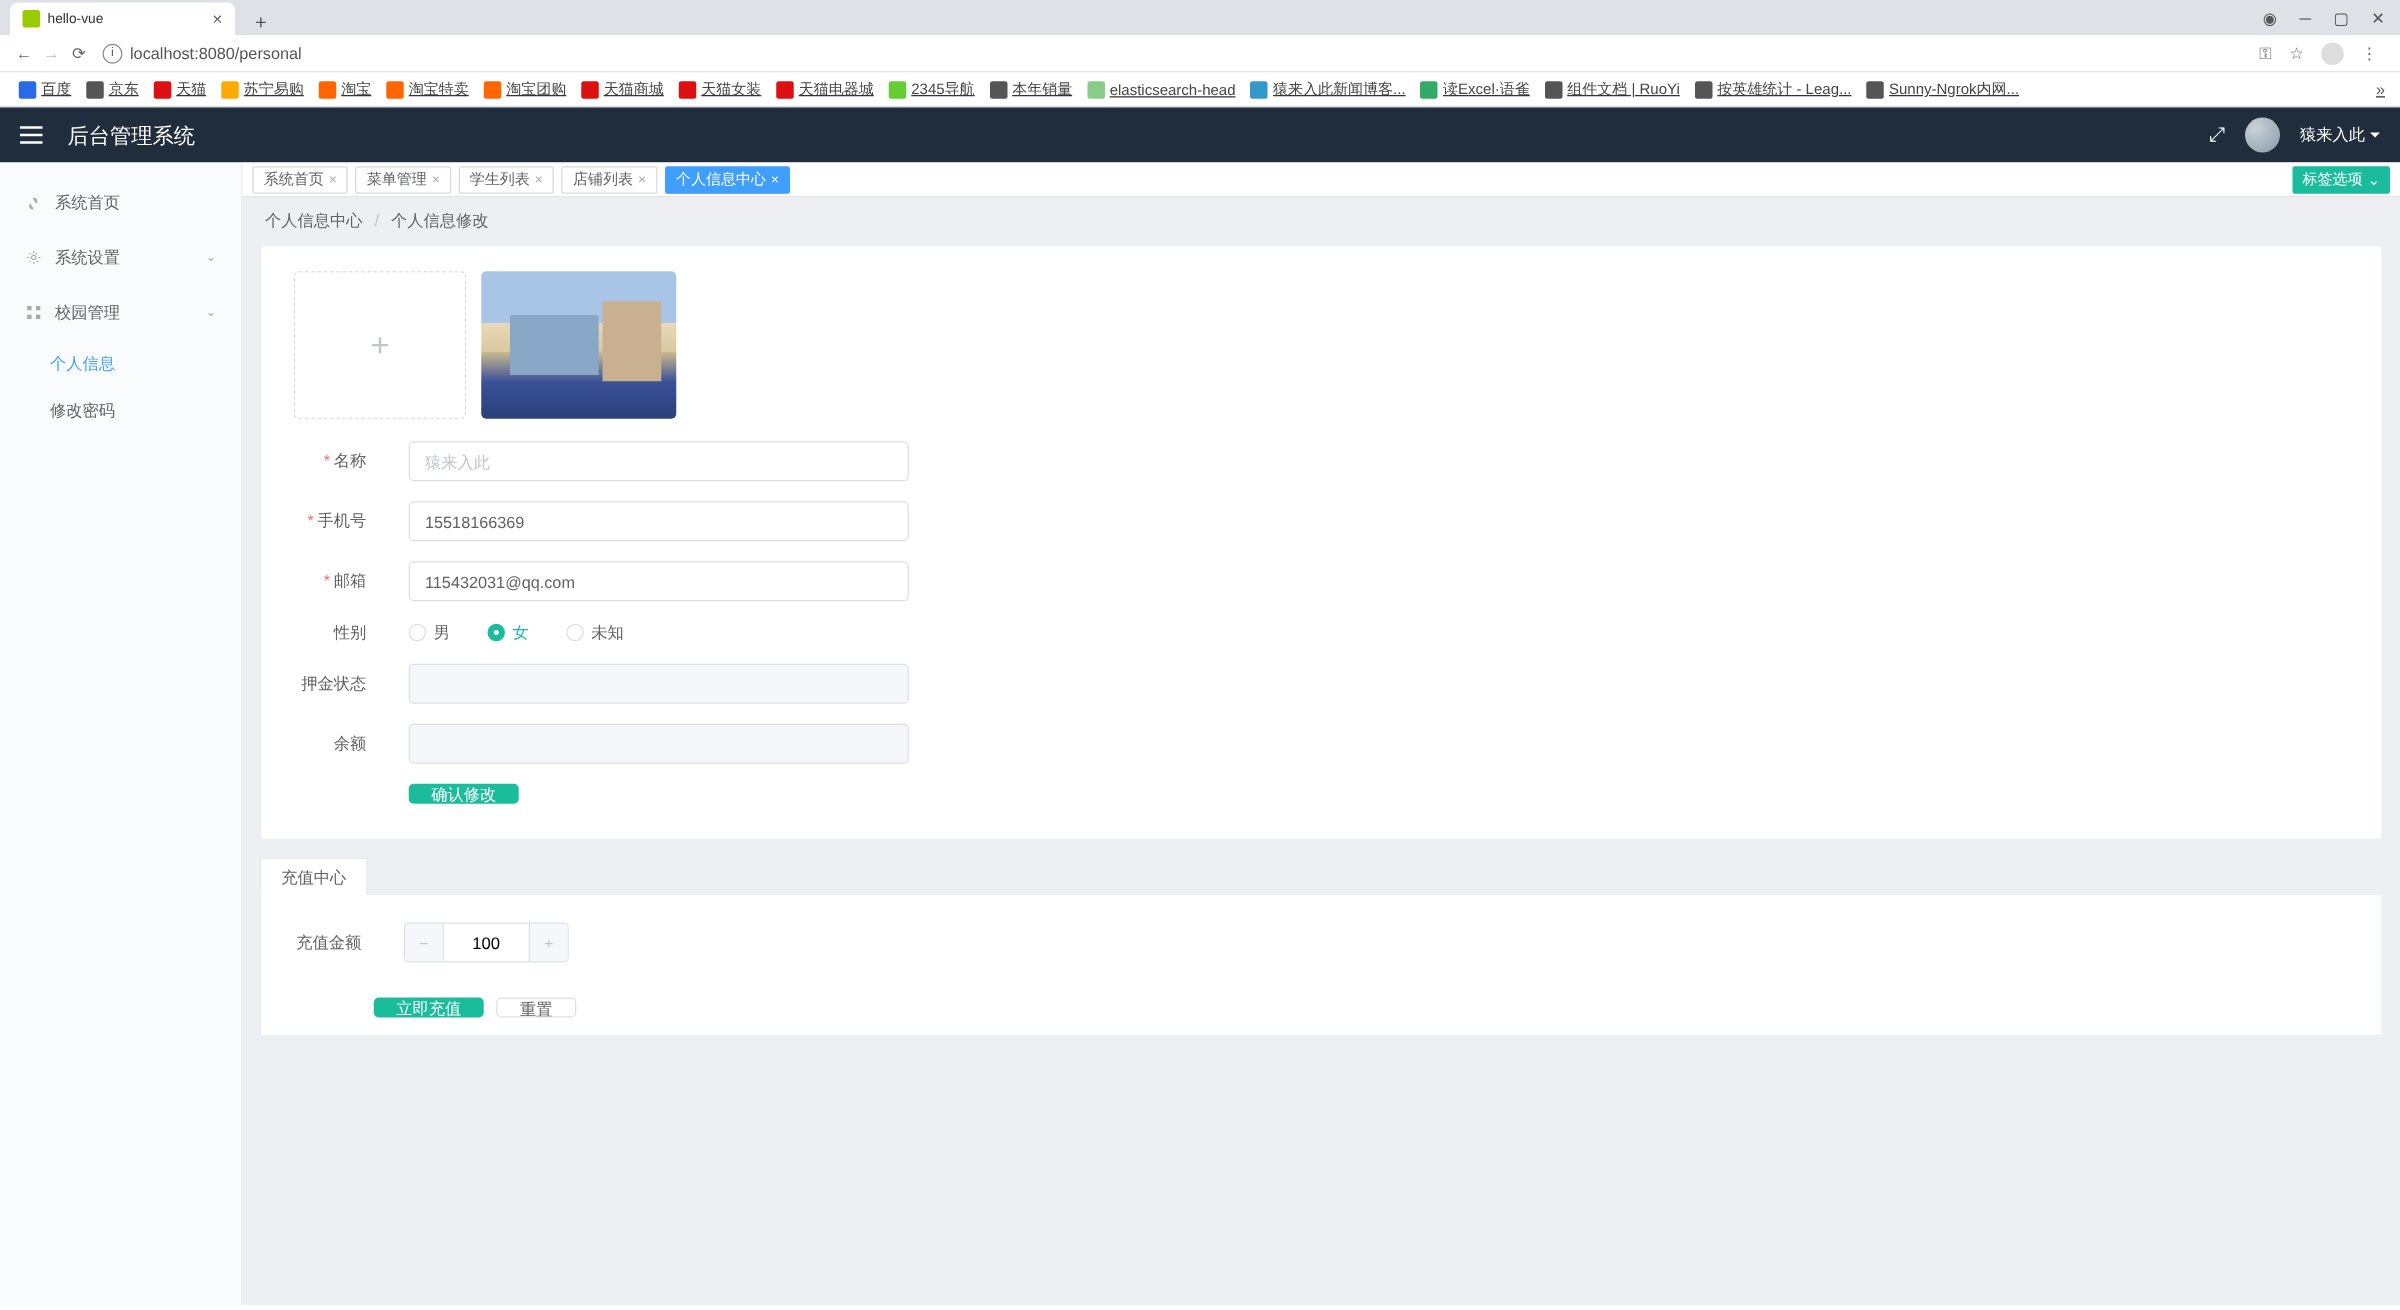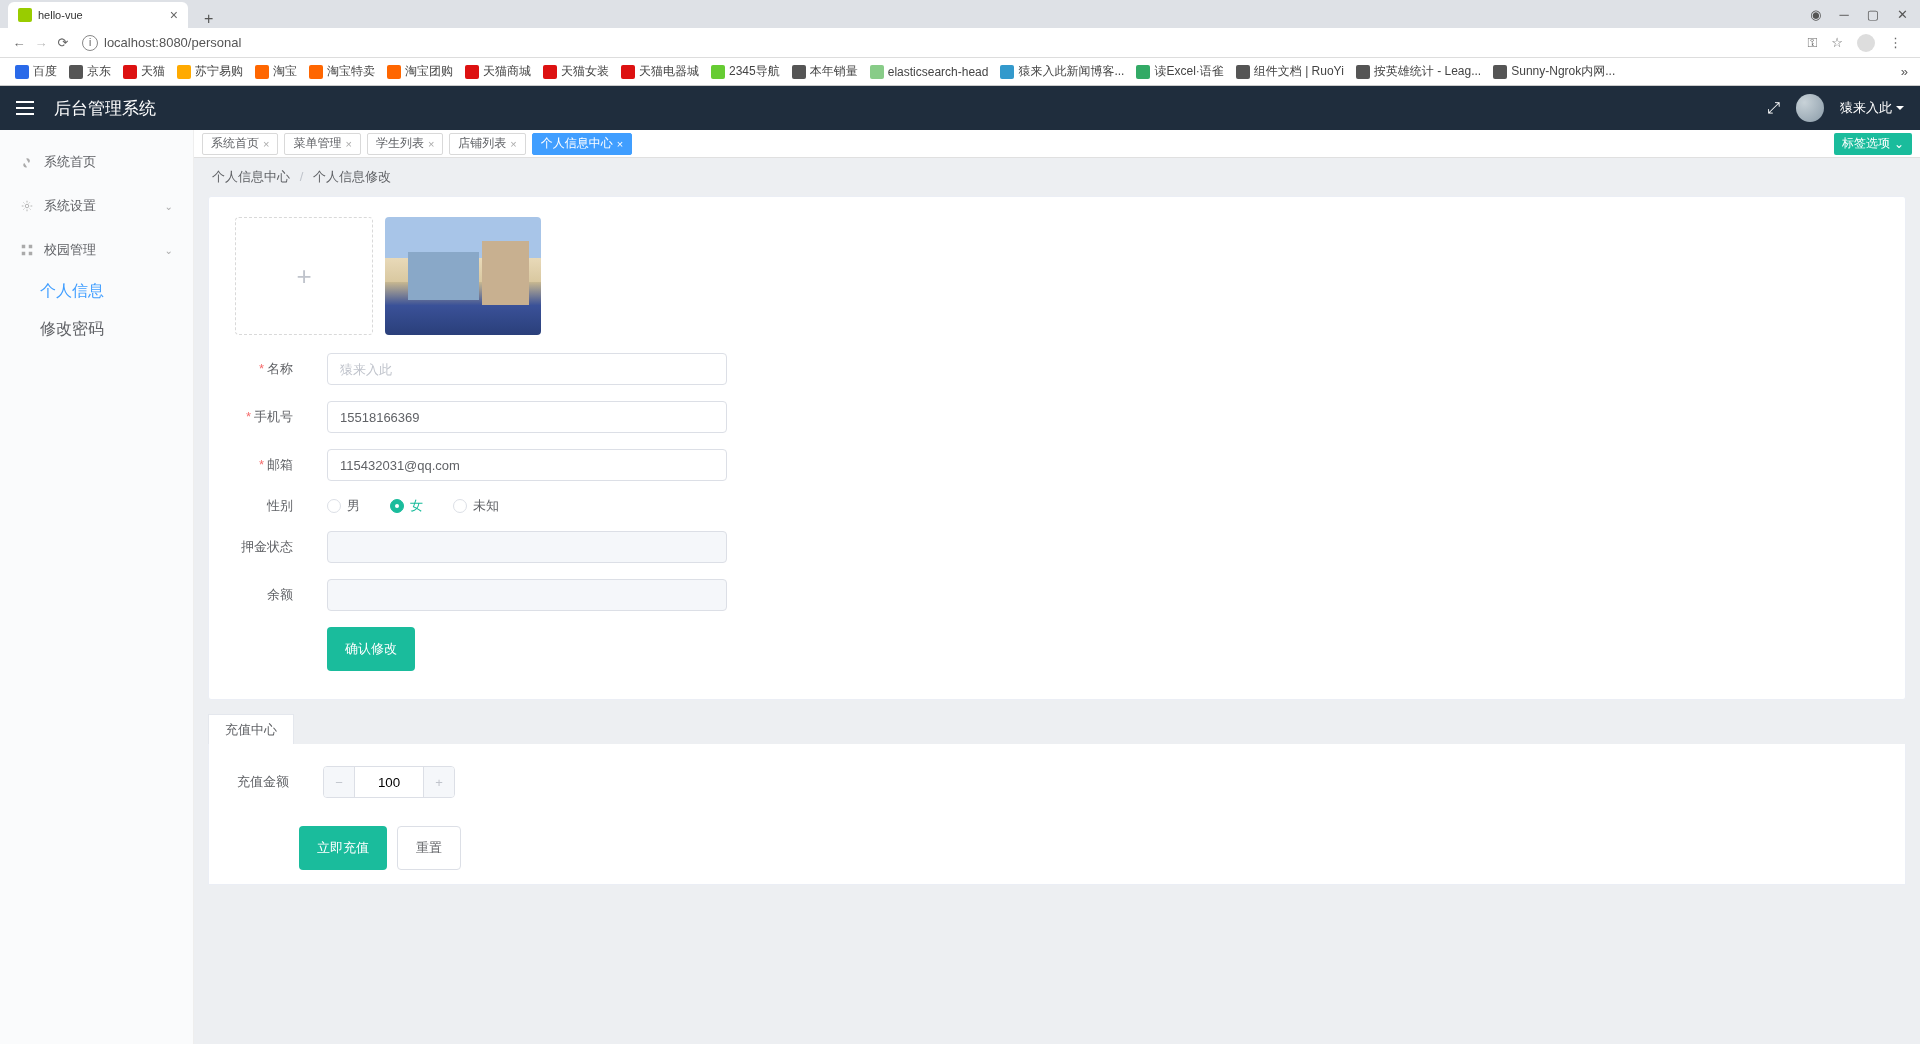--- a/index.html
+++ b/index.html
@@ -13,42 +13,42 @@
 .tab .close { margin-left: auto; color: #666; font-size: 14px; cursor: pointer; }
 .new-tab { margin-left: 10px; color: #555; font-size: 16px; cursor: pointer; padding: 0 6px; }
 .window-controls { margin-left: auto; display: flex; align-items: center; padding-right: 12px; gap: 18px; color: #555; height: 28px; }
 
 .toolbar { background: #fff; height: 30px; display: flex; align-items: center; padding: 0 8px; border-bottom: 1px solid #ddd; }
 .nav-btn { width: 22px; text-align: center; color: #666; cursor: pointer; }
 .addr-bar { margin-left: 8px; flex: 1; display: flex; align-items: center; font-size: 13px; color: #555; }
 .addr-bar .info-icon { width: 16px; height: 16px; border: 1px solid #888; border-radius: 50%; text-align: center; line-height: 14px; font-size: 10px; margin-right: 6px; }
 .toolbar-right { display: flex; align-items: center; gap: 14px; padding: 0 10px; color: #666; }
 
-.bookmarks { background: #fff; height: 28px; display: flex; align-items: center; padding: 0 12px; gap: 6px; border-bottom: 1px solid #ccc; overflow: hidden; }
+.bookmarks { background: #fff; height: 28px; display: flex; align-items: center; padding: 0 12px; gap: 6px; border-bottom: 1px solid #ccc; overflow: hidden; text-decoration: underline; }
 .bm { display: flex; align-items: center; gap: 4px; font-size: 12px; color: #444; white-space: nowrap; cursor: pointer; padding: 2px 3px; }
 .bm-icon { width: 14px; height: 14px; border-radius: 2px; display: inline-block; }
 .bm-more { margin-left: auto; color: #555; }
 
 
 .app-header { background: #1f2d3d; color: #fff; height: 44px; display: flex; align-items: center; padding: 0 16px; }
 .hamburger { width: 18px; height: 14px; display: flex; flex-direction: column; justify-content: space-between; margin-right: 20px; cursor: pointer; }
 .hamburger span { height: 2px; background: #fff; display:block; }
 .app-title { font-size: 17px; font-weight: 500; }
 .header-right { margin-left: auto; display: flex; align-items: center; gap: 16px; }
 .expand-icon { font-size: 16px; cursor: pointer; }
 .avatar { width: 28px; height: 28px; border-radius: 50%; background: radial-gradient(circle at 30% 30%, #c8d2d8, #8a9ba8); }
 .username-drop { display: flex; align-items: center; gap: 4px; font-size: 13px; cursor: pointer; }
 .caret-down { border-top: 4px solid #fff; border-left: 4px solid transparent; border-right: 4px solid transparent; }
 
 
 .layout { display: flex; height: calc(1048px - 28px - 30px - 28px - 48px); }
 .sidebar { width: 194px; background: #fafbfc; border-right: 1px solid #eee; padding-top: 10px; }
 .side-item { height: 44px; display: flex; align-items: center; padding: 0 20px; color: #606266; cursor: pointer; gap: 10px; font-size: 13px; }
 .side-item .exp { margin-left: auto; color: #aaa; font-size: 10px; }
-.side-sub { height: 38px; display: flex; align-items: center; padding-left: 40px; color: #606266; cursor: pointer; font-size: 16px; }
+.side-sub { height: 38px; display: flex; align-items: center; padding-left: 40px; color: #606266; cursor: pointer; font-size: 13px; }
 .side-sub.active { color: #409eff; }
 .side-icon { width: 14px; height: 14px; color: #aaa; }
 
 .main { flex: 1; background: #edeff2; display: flex; flex-direction: column; overflow-y: auto; }
 
 
 .tabs-bar { background: #fff; height: 28px; display: flex; align-items: center; padding: 0 8px; border-bottom: 1px solid #e0e0e0; }
 .tab-item { border: 1px solid #d9d9d9; height: 22px; display: flex; align-items: center; padding: 0 8px; font-size: 12px; color: #606266; margin-right: 6px; border-radius: 2px; cursor: pointer; gap: 4px; }
 .tab-item .x { color: #aaa; font-size: 11px; }
 .tab-item.active { background: #409eff; color: #fff; border-color: #409eff; }
@@ -79,21 +79,21 @@
 .form-input:disabled, .form-input[readonly] { background: #f5f7fa; color: #c0c4cc; }
 
 
 .radio-group { display: flex; gap: 30px; }
 .radio { display: flex; align-items: center; gap: 6px; cursor: pointer; font-size: 13px; color: #606266; }
 .radio-dot { width: 14px; height: 14px; border: 1px solid #dcdfe6; border-radius: 50%; position: relative; }
 .radio.checked .radio-dot { border-color: #1abc9c; background: #1abc9c; }
 .radio.checked .radio-dot::after { content:""; position:absolute; width:4px; height:4px; background:#fff; border-radius:50%; top:50%; left:50%; transform:translate(-50%,-50%); }
 .radio.checked { color: #1abc9c; }
 
-.btn { height: 44px; padding: 0 18px; border: none; border-radius: 4px; cursor: pointer; font-size: 13px; }
+.btn { height: 16px; padding: 0 18px; border: none; border-radius: 4px; cursor: pointer; font-size: 13px; }
 .btn-primary { background: #1abc9c; color: #fff; }
 .btn-default { background: #fff; border: 1px solid #dcdfe6; color: #606266; }
 
 
 .section-tab { display: inline-block; border: 1px solid #e4e7ed; border-bottom: none; padding: 6px 16px; font-size: 13px; color: #606266; background: #fff; margin-bottom: -1px; }
 .recharge { background: #fff; margin: 0 14px; padding: 14px 24px; border: 1px solid #ebeef5; border-top: none; }
 .num-input { display: inline-flex; align-items: center; border: 1px solid #dcdfe6; border-radius: 4px; overflow: hidden; }
 .num-btn { width: 30px; height: 30px; background: #f5f7fa; color: #c0c4cc; display: flex; align-items: center; justify-content: center; cursor: pointer; }
 .num-val { width: 70px; text-align: center; border: none; height: 30px; border-left: 1px solid #dcdfe6; border-right: 1px solid #dcdfe6; }
 .btn-row { margin-top: 20px; display: flex; gap: 10px; }

